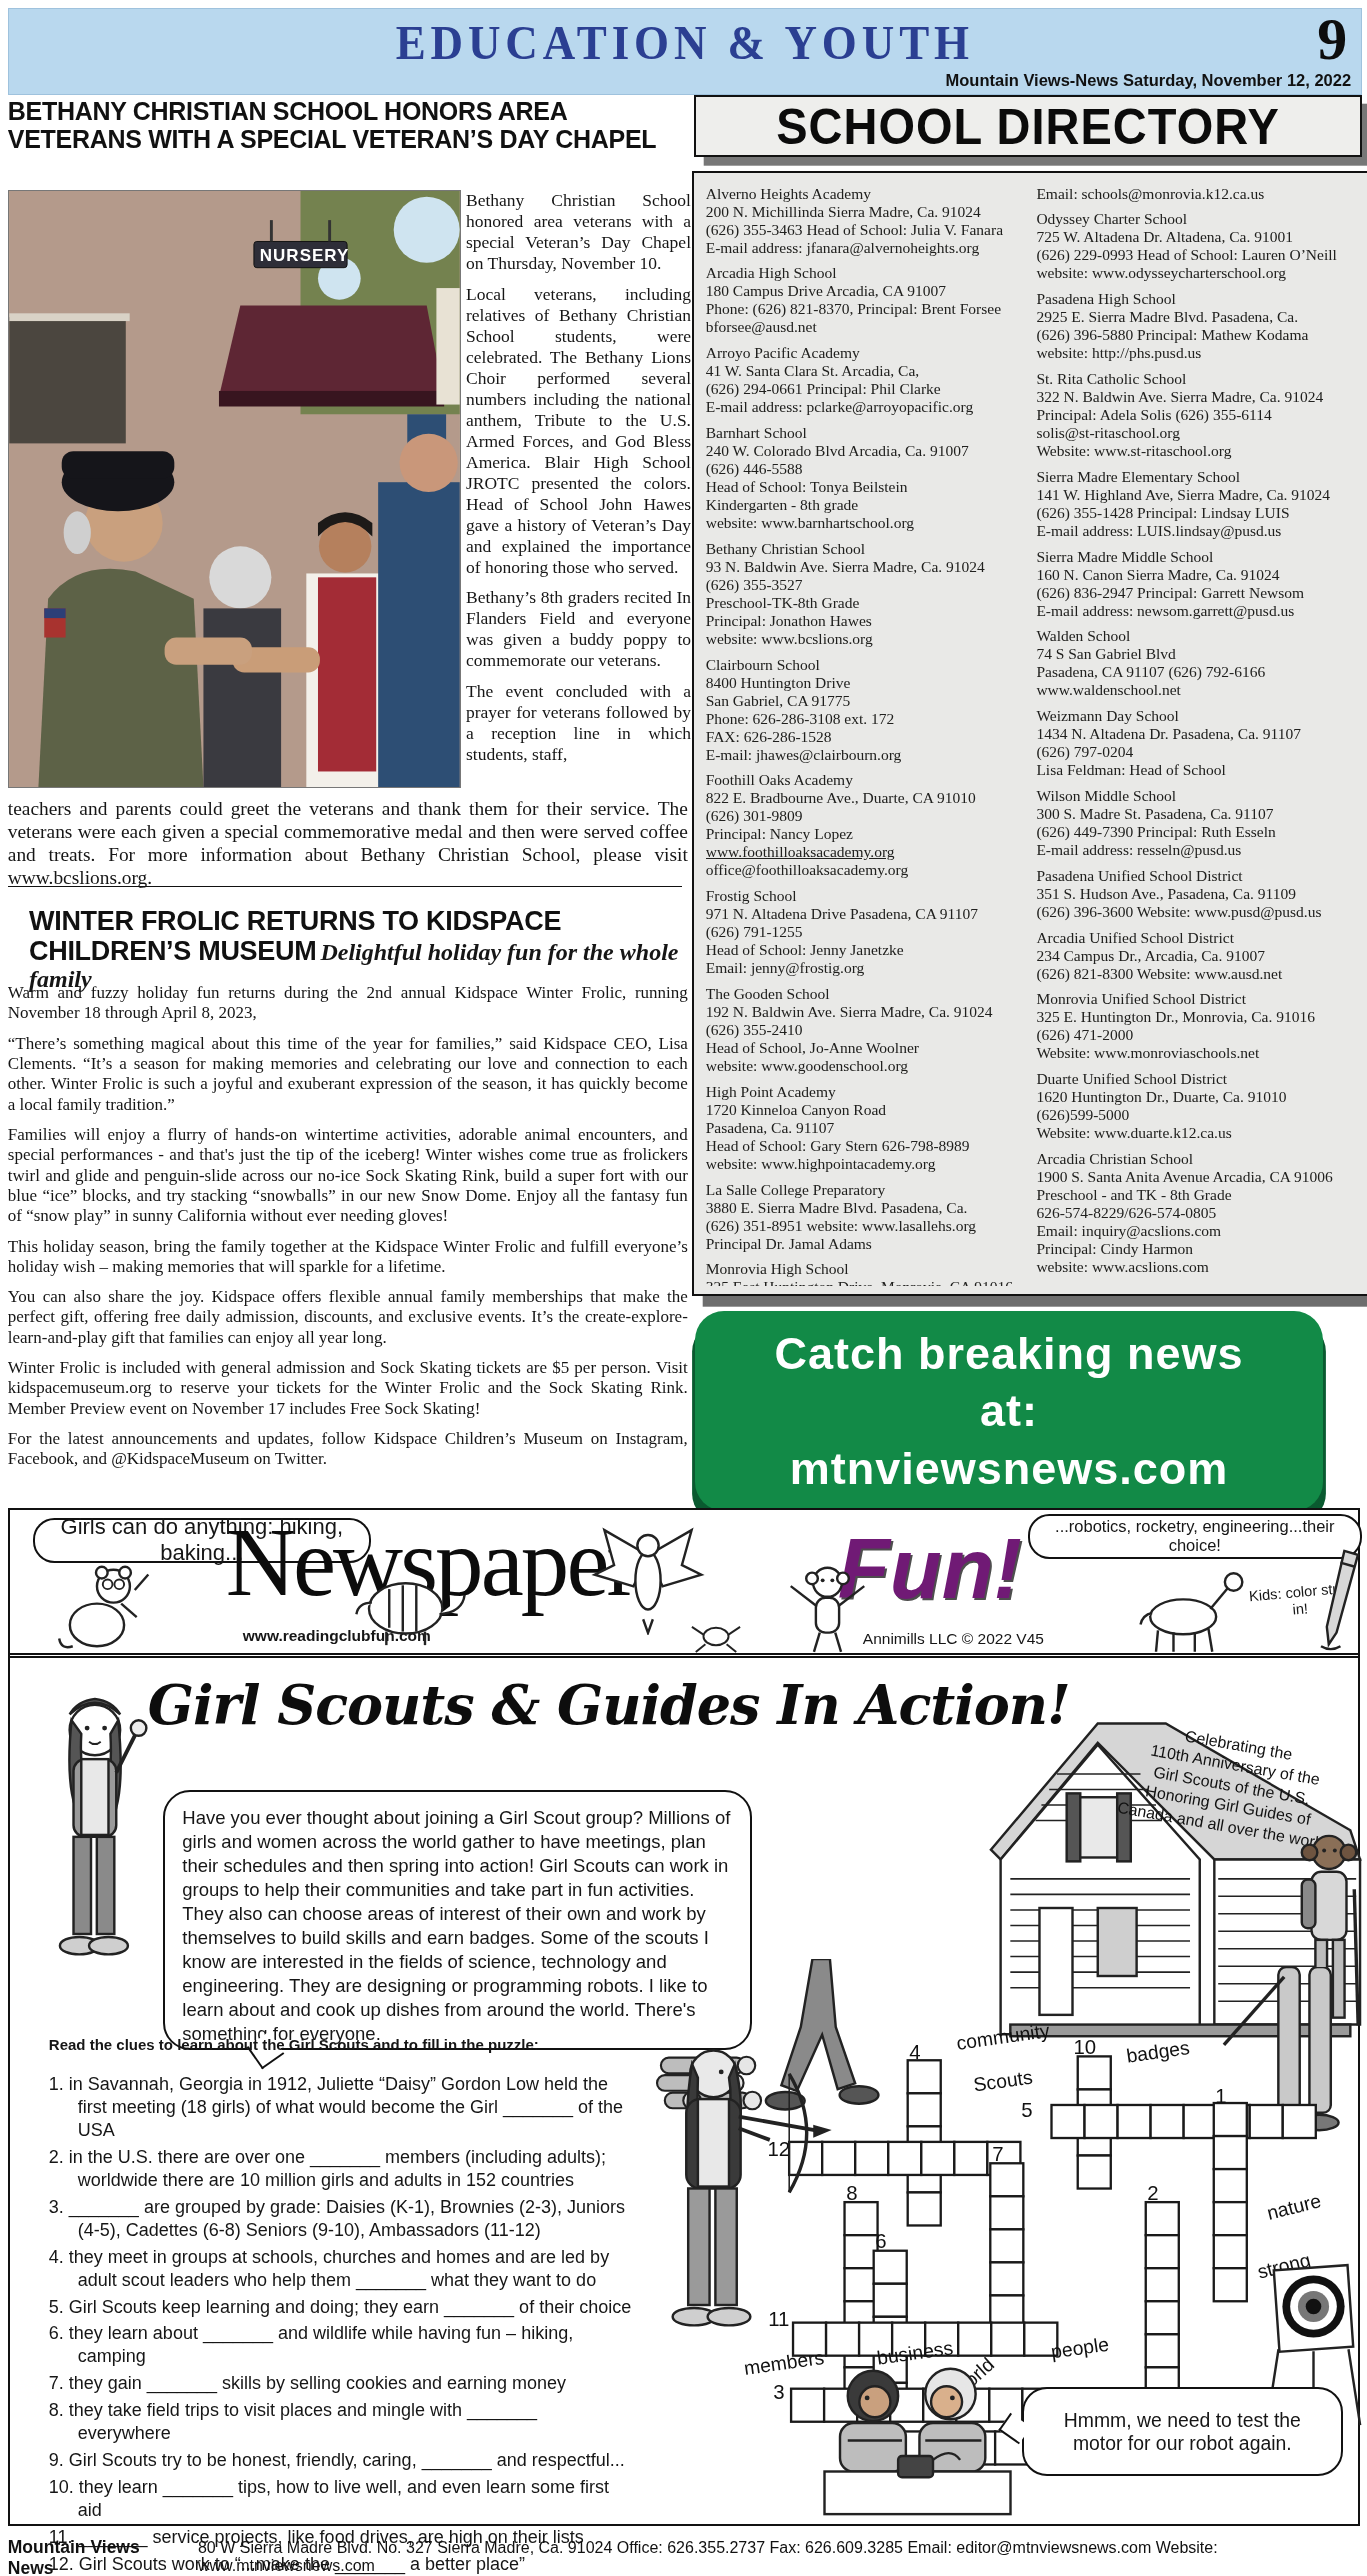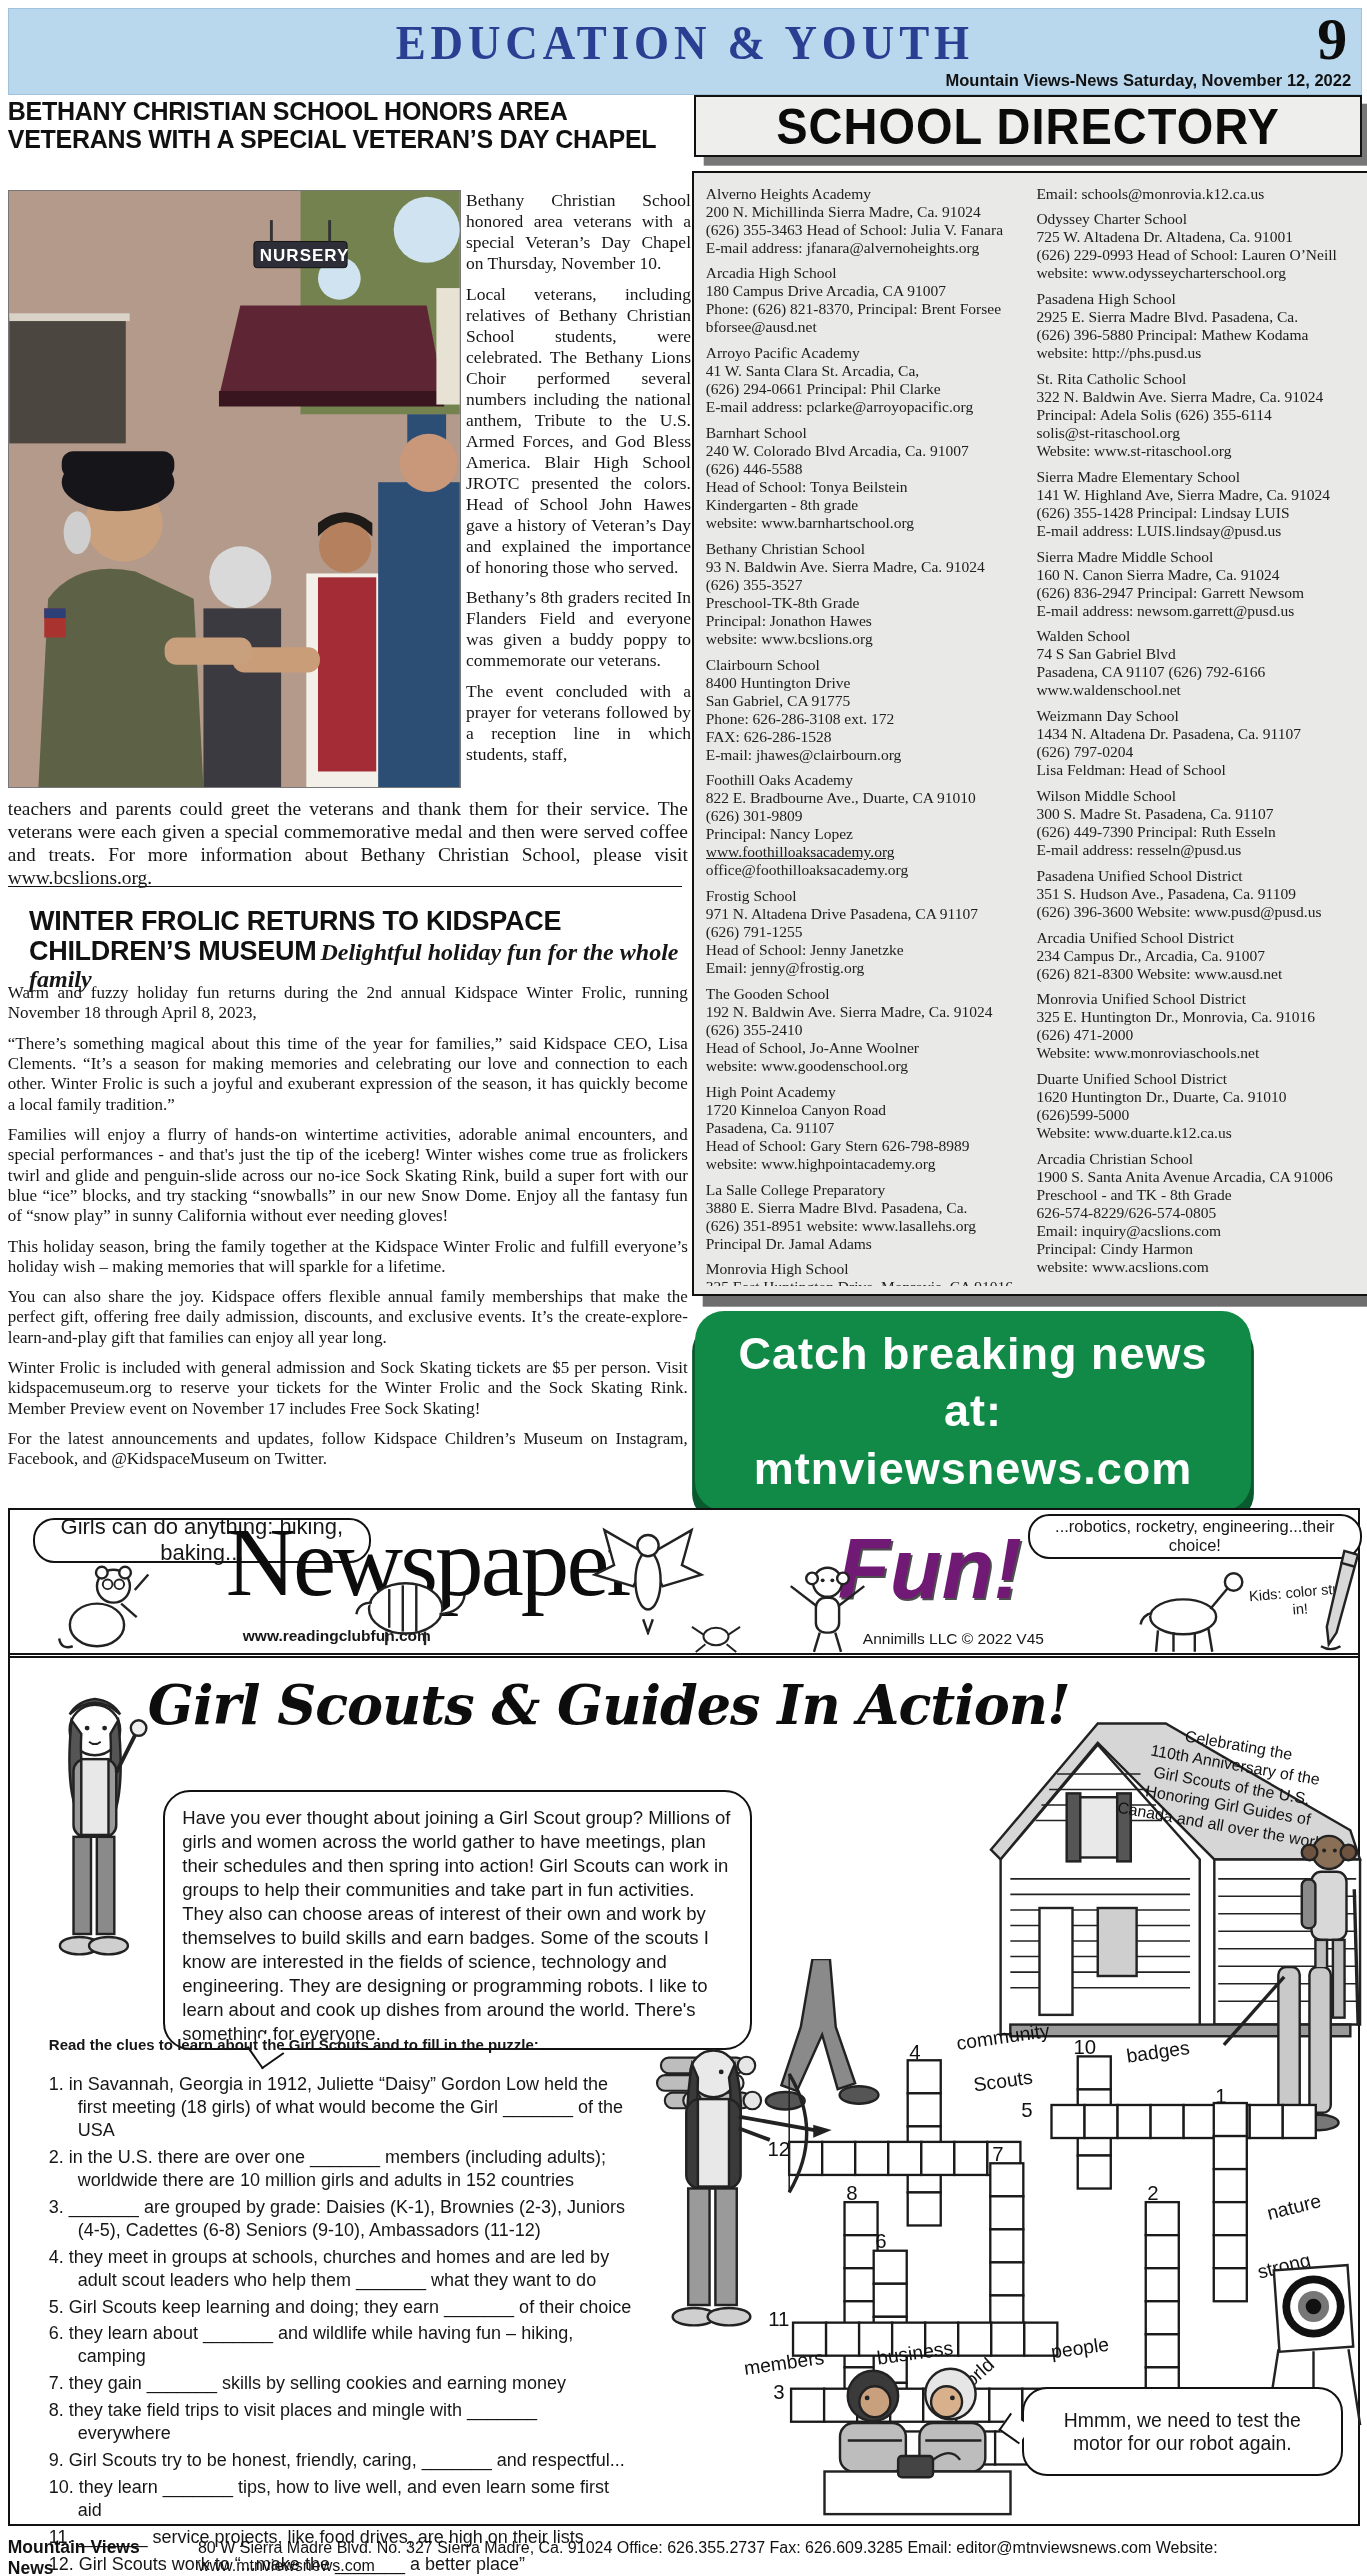--- a/index.html
+++ b/index.html
@@ -44,21 +44,21 @@
     letter-spacing:1px;color:#0b0b0b;transform:scaleY(1.05);}
   .dir-box{position:absolute;left:692px;top:171px;width:799px;height:1125px;background:#e9e9e7;
     border:2.9px solid #111;box-shadow:10.7px 10.7px 0 #6e6e6e;box-sizing:border-box;
     padding:11.7px 7.8px 7.8px 11.7px;display:flex;gap:9.7px;}
   .dir-col{width:321px;overflow:hidden;}
   .dir-entry{margin-bottom:7.8px;}
   .dir-line{font-size:15.5px;line-height:18px;color:#20201e;}
   .dir-line.u{text-decoration:underline;}
 
   
-  .promo{position:absolute;left:695px;top:1311px;width:556px;height:200px;border-radius:29px;
+  .promo{position:absolute;left:695px;top:1311px;width:628px;height:200px;border-radius:29px;
     display:flex;flex-direction:column;align-items:center;justify-content:center;
     box-shadow:-2.9px 11.7px 0 #0a5a30, 2.9px 11.7px 0 #0a5a30;}
   .promo-line{font-family:"Liberation Sans",sans-serif;font-weight:bold;font-size:45px;
     color:#ffffff;line-height:1.28;letter-spacing:1px;}
 
   
   .fun-box{position:absolute;left:7.8px;top:1508px;width:1352px;height:1018px;border:2.9px solid #111;
     box-sizing:border-box;background:#fff;}
   .fun-banner{position:absolute;left:0;top:0;width:100%;height:148px;border-bottom:5.8px double #111;
     box-sizing:border-box;background:#fff;}

